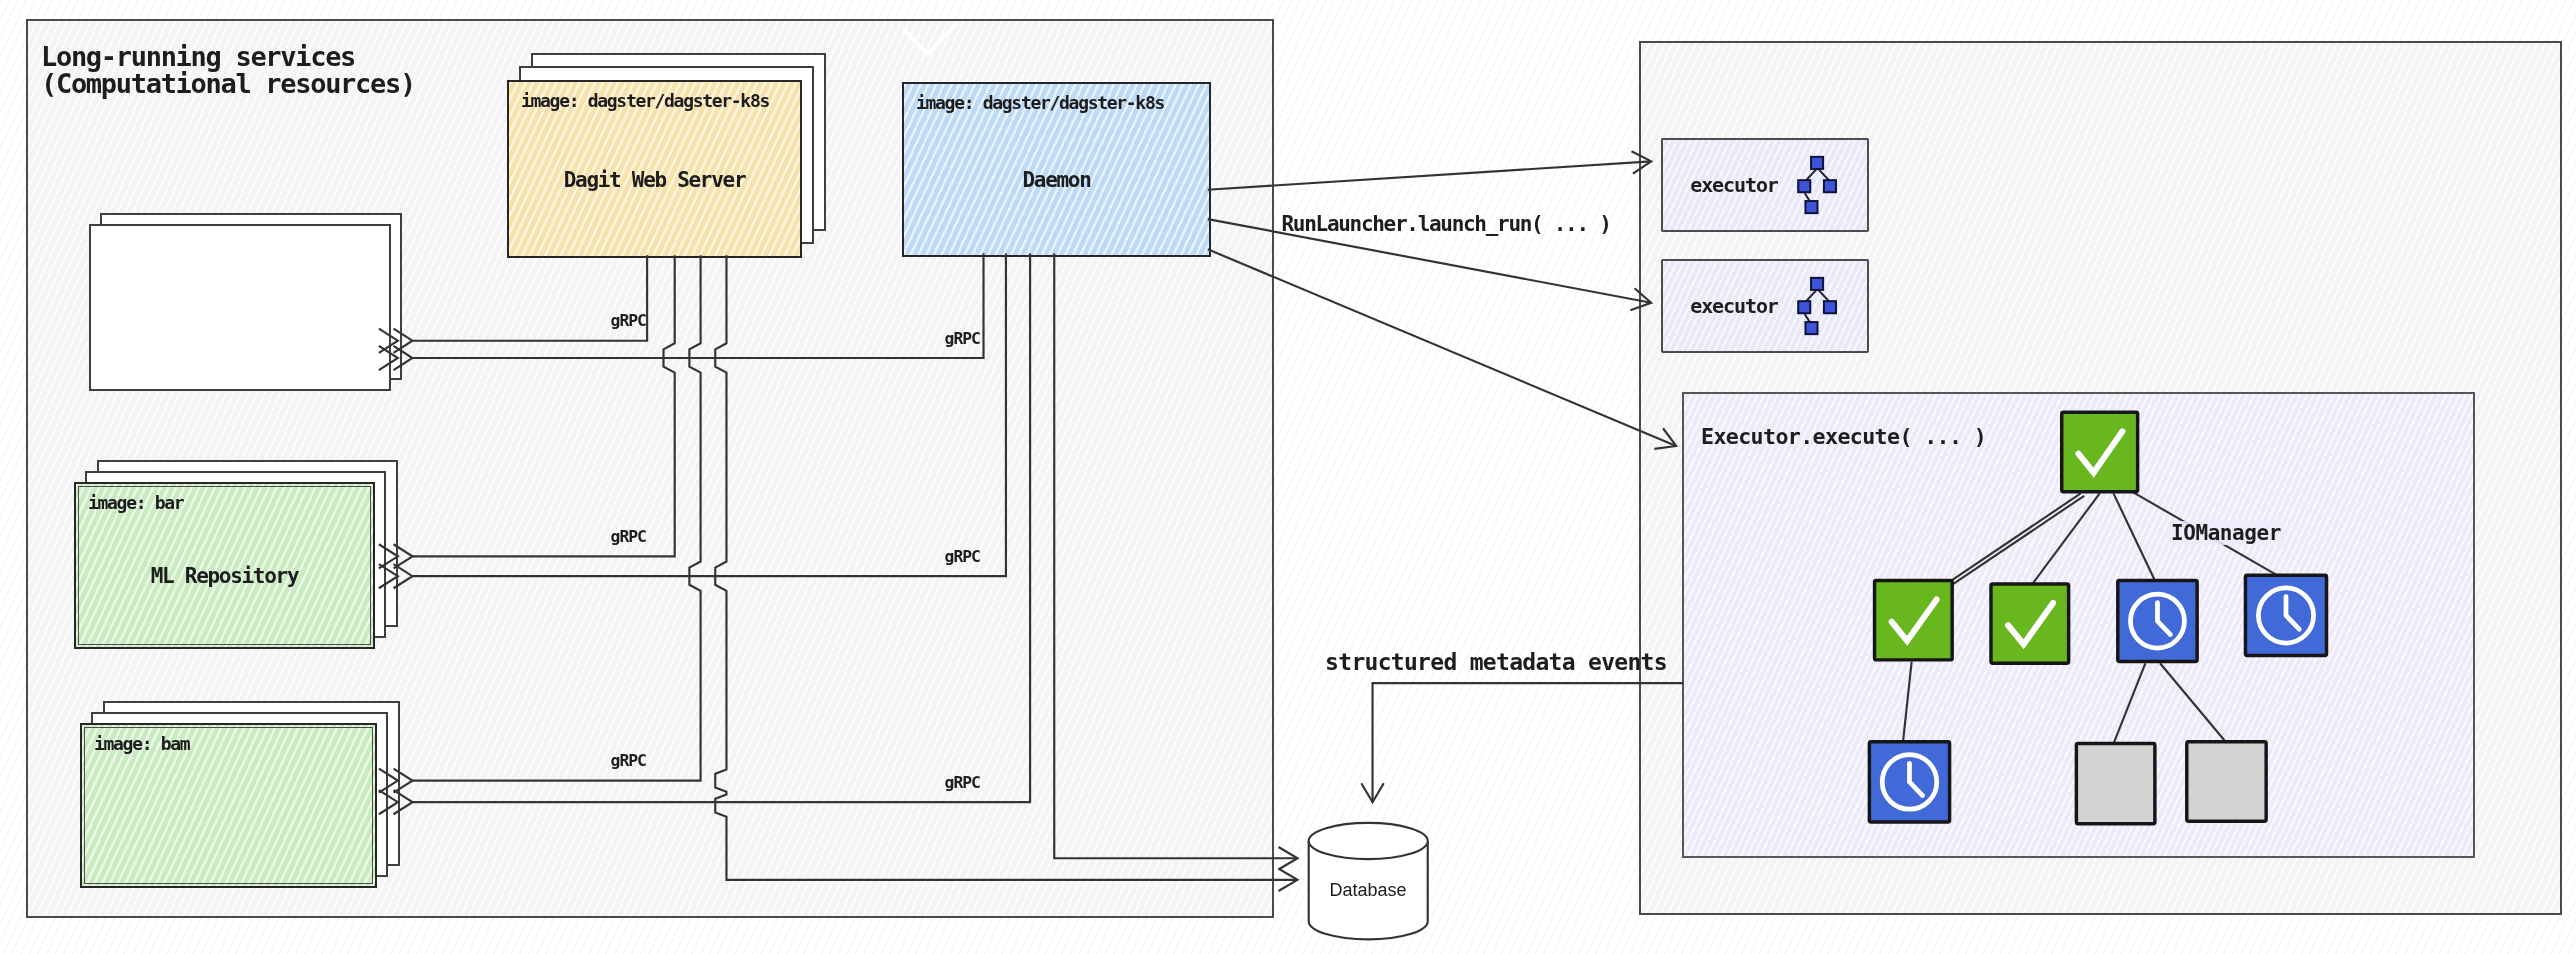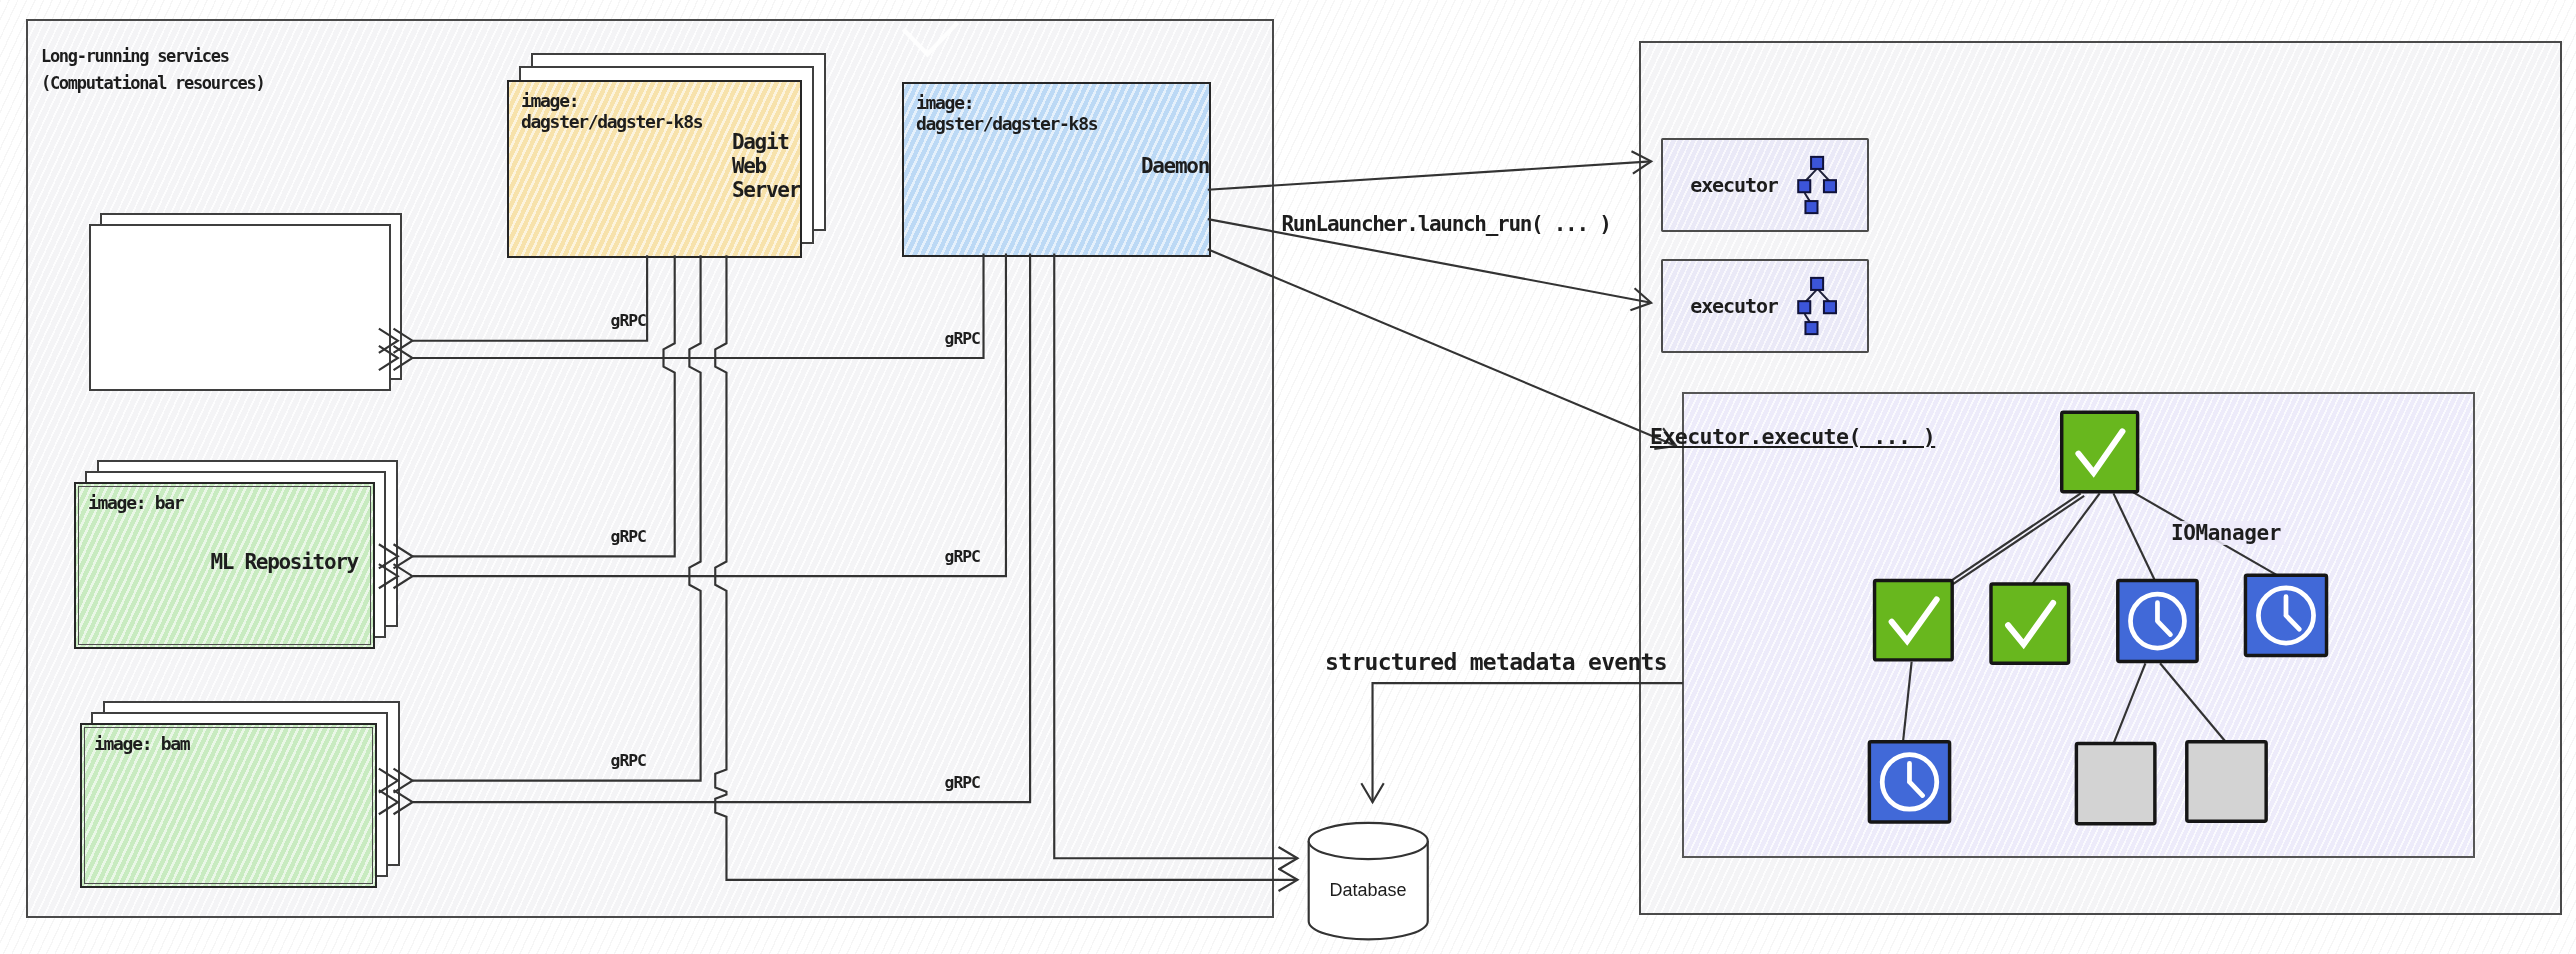--- a/index.html
+++ b/index.html
@@ -4,23 +4,23 @@
 <style>
   html,body{margin:0;padding:0;background:#fff;}
   #stage{position:relative;width:2576px;height:954px;overflow:hidden;
     background:#fff;
     background-image:repeating-linear-gradient(115deg, rgba(0,0,0,0.035) 0 1.3px, transparent 1.3px 7.8px);
     font-family:"DejaVu Sans Mono","Liberation Mono",monospace;color:#1d1d1d;}
   .abs{position:absolute;}
   .panel{position:absolute;border:2.6px solid #4a4a4a;
     background-color:#f4f4f6;
     background-image:repeating-linear-gradient(115deg, rgba(255,255,255,0.85) 0 1.7px, transparent 1.7px 7px);}
-  .panel-label{font-weight:700;font-size:17px;letter-spacing:-1.3px;line-height:27px;white-space:pre;z-index:3;}
+  .panel-label{font-weight:700;font-size:27px;letter-spacing:-1.3px;line-height:27px;white-space:pre;z-index:3;}
   .sheet{position:absolute;background:#fff;border:2.2px solid #3f3f3f;}
-  .stackbox{position:absolute;border:2.6px solid #262626;display:flex;flex-direction:row;
+  .stackbox{position:absolute;border:2.6px solid #262626;display:flex;flex-direction:column;
     background-image:repeating-linear-gradient(115deg, rgba(255,255,255,0.62) 0 2.6px, transparent 2.6px 7px);z-index:1;}
   .stackbox.dbl::after{content:"";position:absolute;inset:1.7px;border:1.3px solid #4e4e4e;pointer-events:none;}
   .box-header{padding:7.8px 12px 0 12px;font-weight:700;font-size:18px;letter-spacing:-1.3px;}
   .box-title{flex:1;display:flex;align-items:center;justify-content:center;font-weight:700;font-size:21px;letter-spacing:-1.3px;padding-bottom:7px;}
   .grpc{position:absolute;width:104px;text-align:right;font-weight:700;font-size:16.4px;letter-spacing:-1px;z-index:3;}
   .execbox{position:absolute;border:2.2px solid #4c4c4c;border-radius:1.7px;display:flex;align-items:center;justify-content:center;gap:17px;
     background-color:#eae9f7;background-image:repeating-linear-gradient(115deg, rgba(255,255,255,0.7) 0 1.7px, transparent 1.7px 6px);z-index:1;}
   .exec-label{font-weight:700;font-size:20px;letter-spacing:-1.1px;}
   .executebig{position:absolute;border:2.6px solid #565656;
     background-color:#edebfa;background-image:repeating-linear-gradient(115deg, rgba(255,255,255,0.75) 0 1.7px, transparent 1.7px 6px);z-index:1;}
@@ -86,21 +86,21 @@
     <svg width="45" height="60" viewBox="0 0 56 74">
       <path d="M27,17 L13,32 M29,17 L43,32 M12,47 L19,58" stroke="#20223a" stroke-width="2.5" fill="none"></path>
       <rect x="20" y="2" width="15" height="15" fill="#3c55d8" stroke="#10123a" stroke-width="2.5"></rect>
       <rect x="4" y="31" width="15" height="15" fill="#3c55d8" stroke="#10123a" stroke-width="2.5"></rect>
       <rect x="36" y="31" width="15" height="15" fill="#3c55d8" stroke="#10123a" stroke-width="2.5"></rect>
       <rect x="13" y="57" width="15" height="15" fill="#3c55d8" stroke="#10123a" stroke-width="2.5"></rect>
     </svg>
   </div>
 
   <div class="executebig" style="left:1682px;top:392px;width:789px;height:462px;"></div>
-  <div class="execute-title" style="left:1650px;top:424px;text-decoration:underline;">Executor.execute( ... )</div>
+  <div class="execute-title" style="left:1701px;top:424px;">Executor.execute( ... )</div>
   <div class="flylabel iomanager" style="left:2226px;top:521px;">IOManager</div>
 
   <div class="flylabel runlauncher" style="left:1446px;top:212px;">RunLauncher.launch_run( ... )</div>
   <div class="flylabel metadata" style="left:1496px;top:649px;">structured metadata events</div>
 
   <div class="grpc" style="left:542px;top:311px;">gRPC</div>
   <div class="grpc" style="left:542px;top:527px;">gRPC</div>
   <div class="grpc" style="left:542px;top:751px;">gRPC</div>
   <div class="grpc" style="left:876px;top:329px;">gRPC</div>
   <div class="grpc" style="left:876px;top:547px;">gRPC</div>

